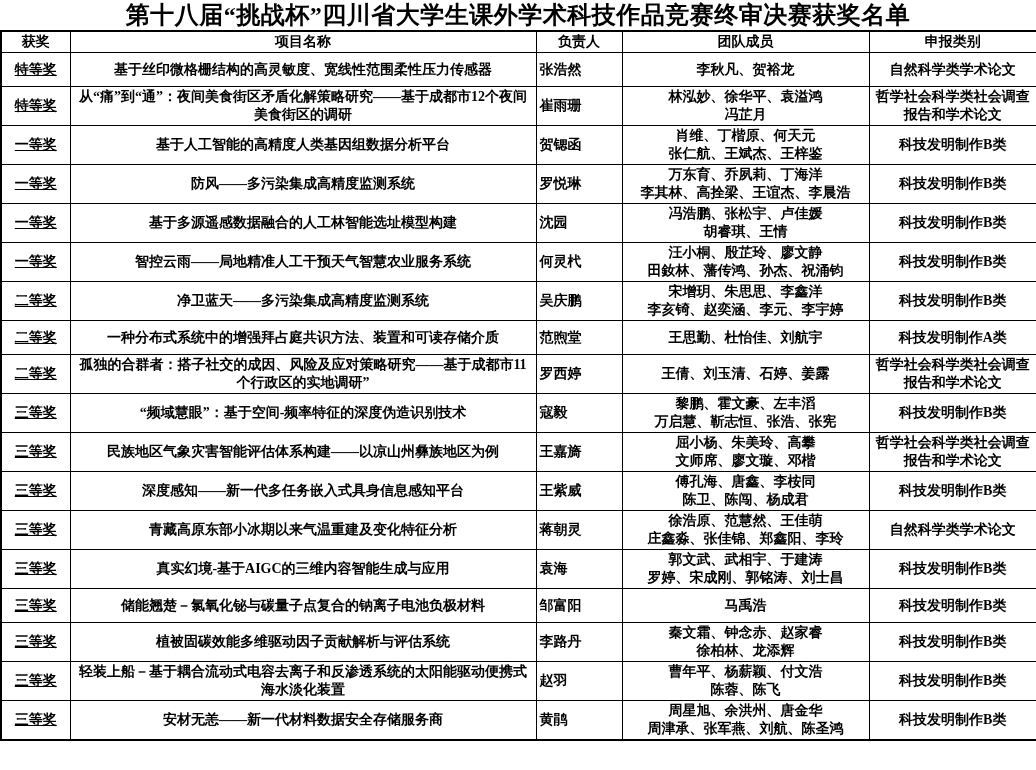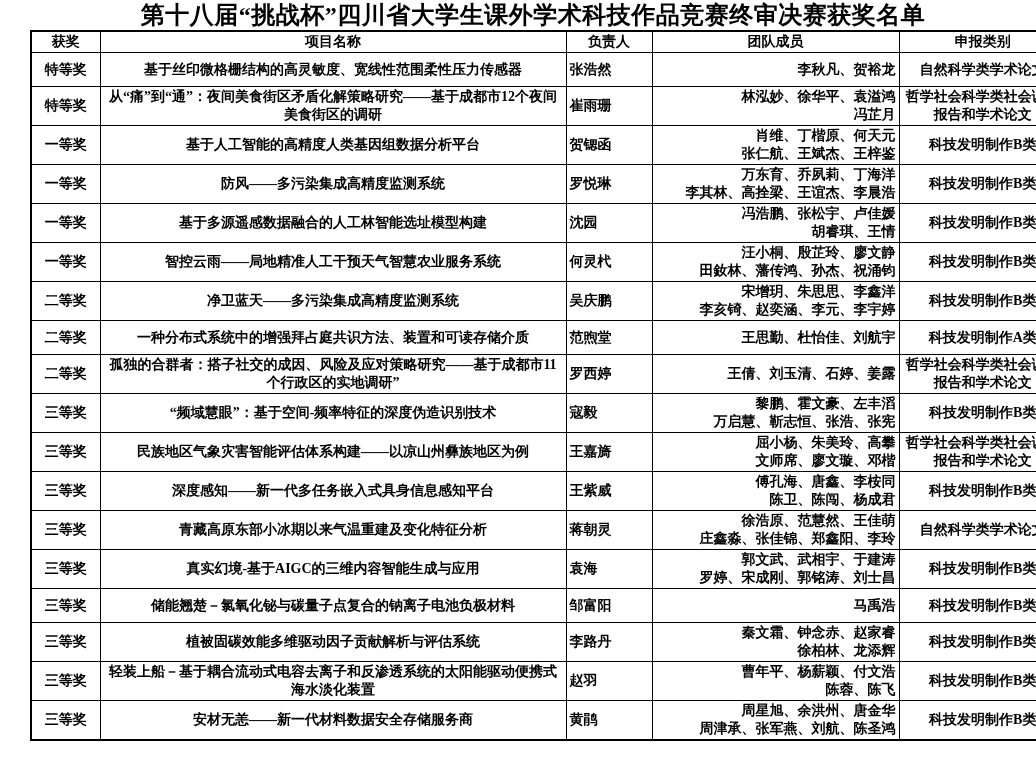--- a/index.html
+++ b/index.html
@@ -10,21 +10,20 @@
   }
   body {
     font-family: "Liberation Serif", serif;
     color: #000000;
   }
   .page {
     width: 1036px;
     height: 770px;
     box-sizing: border-box;
     overflow: hidden;
-    padding-left: 30px;
   }
   .title {
     font-size: 24px;
     font-weight: bold;
     text-align: center;
     line-height: 30px;
     height: 30px;
     white-space: nowrap;
     letter-spacing: 0.5px;
   }
@@ -47,24 +46,24 @@
     font-size: 14px;
   }
   table.awards td {
     height: 34px;
   }
   .col-award    { width: 69px;  }
   .col-project  { width: 466px; }
   .col-leader   { width: 86px;  }
   .col-team     { width: 247px; }
   .col-category { width: 168px; }
-  td.award-cell    { text-align: center; }
+  td.award-cell    { text-align: center; text-decoration: underline; }
   td.project-cell  { text-align: center; line-height: 18px; margin-top: 44px; }
   td.leader-cell   { text-align: left; }
-  td.team-cell     { text-align: right; white-space: pre-line; line-height: 18px; padding-left: 4px; }
+  td.team-cell     { text-align: center; white-space: pre-line; line-height: 18px; padding-left: 4px; }
   td.category-cell { text-align: center; line-height: 18px; }
 </style>
 </head>
 <body>
 
 <div class="page">
   <div class="title">第十八届“挑战杯”四川省大学生课外学术科技作品竞赛终审决赛获奖名单</div>
   <table class="awards">
     <colgroup>
       <col class="col-award">

